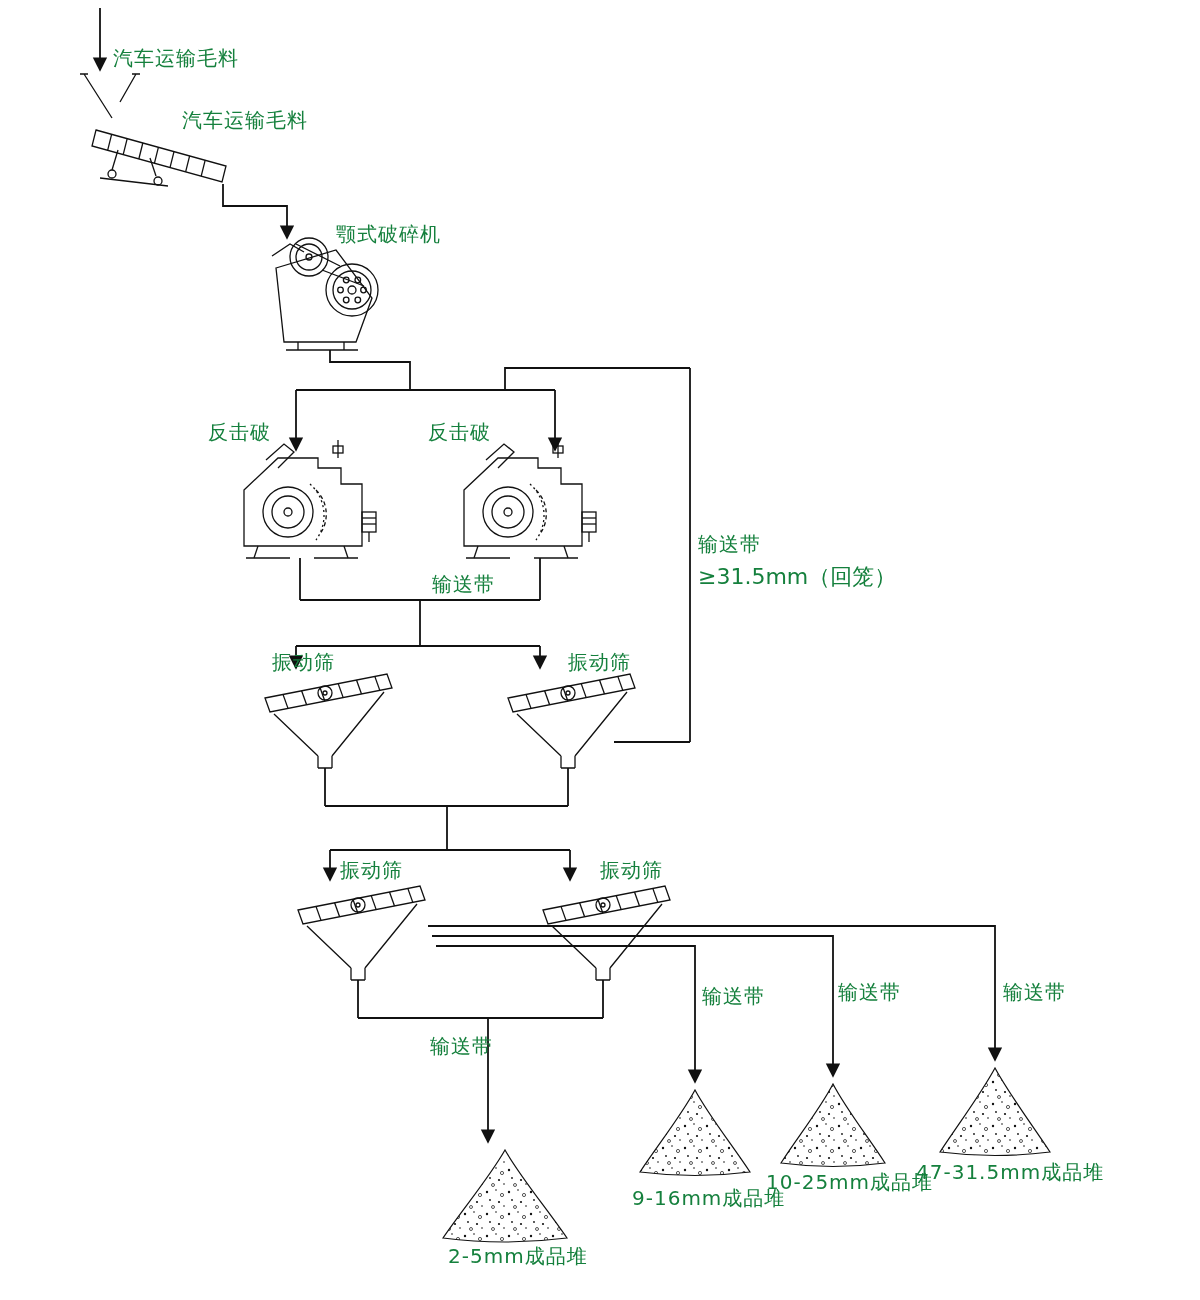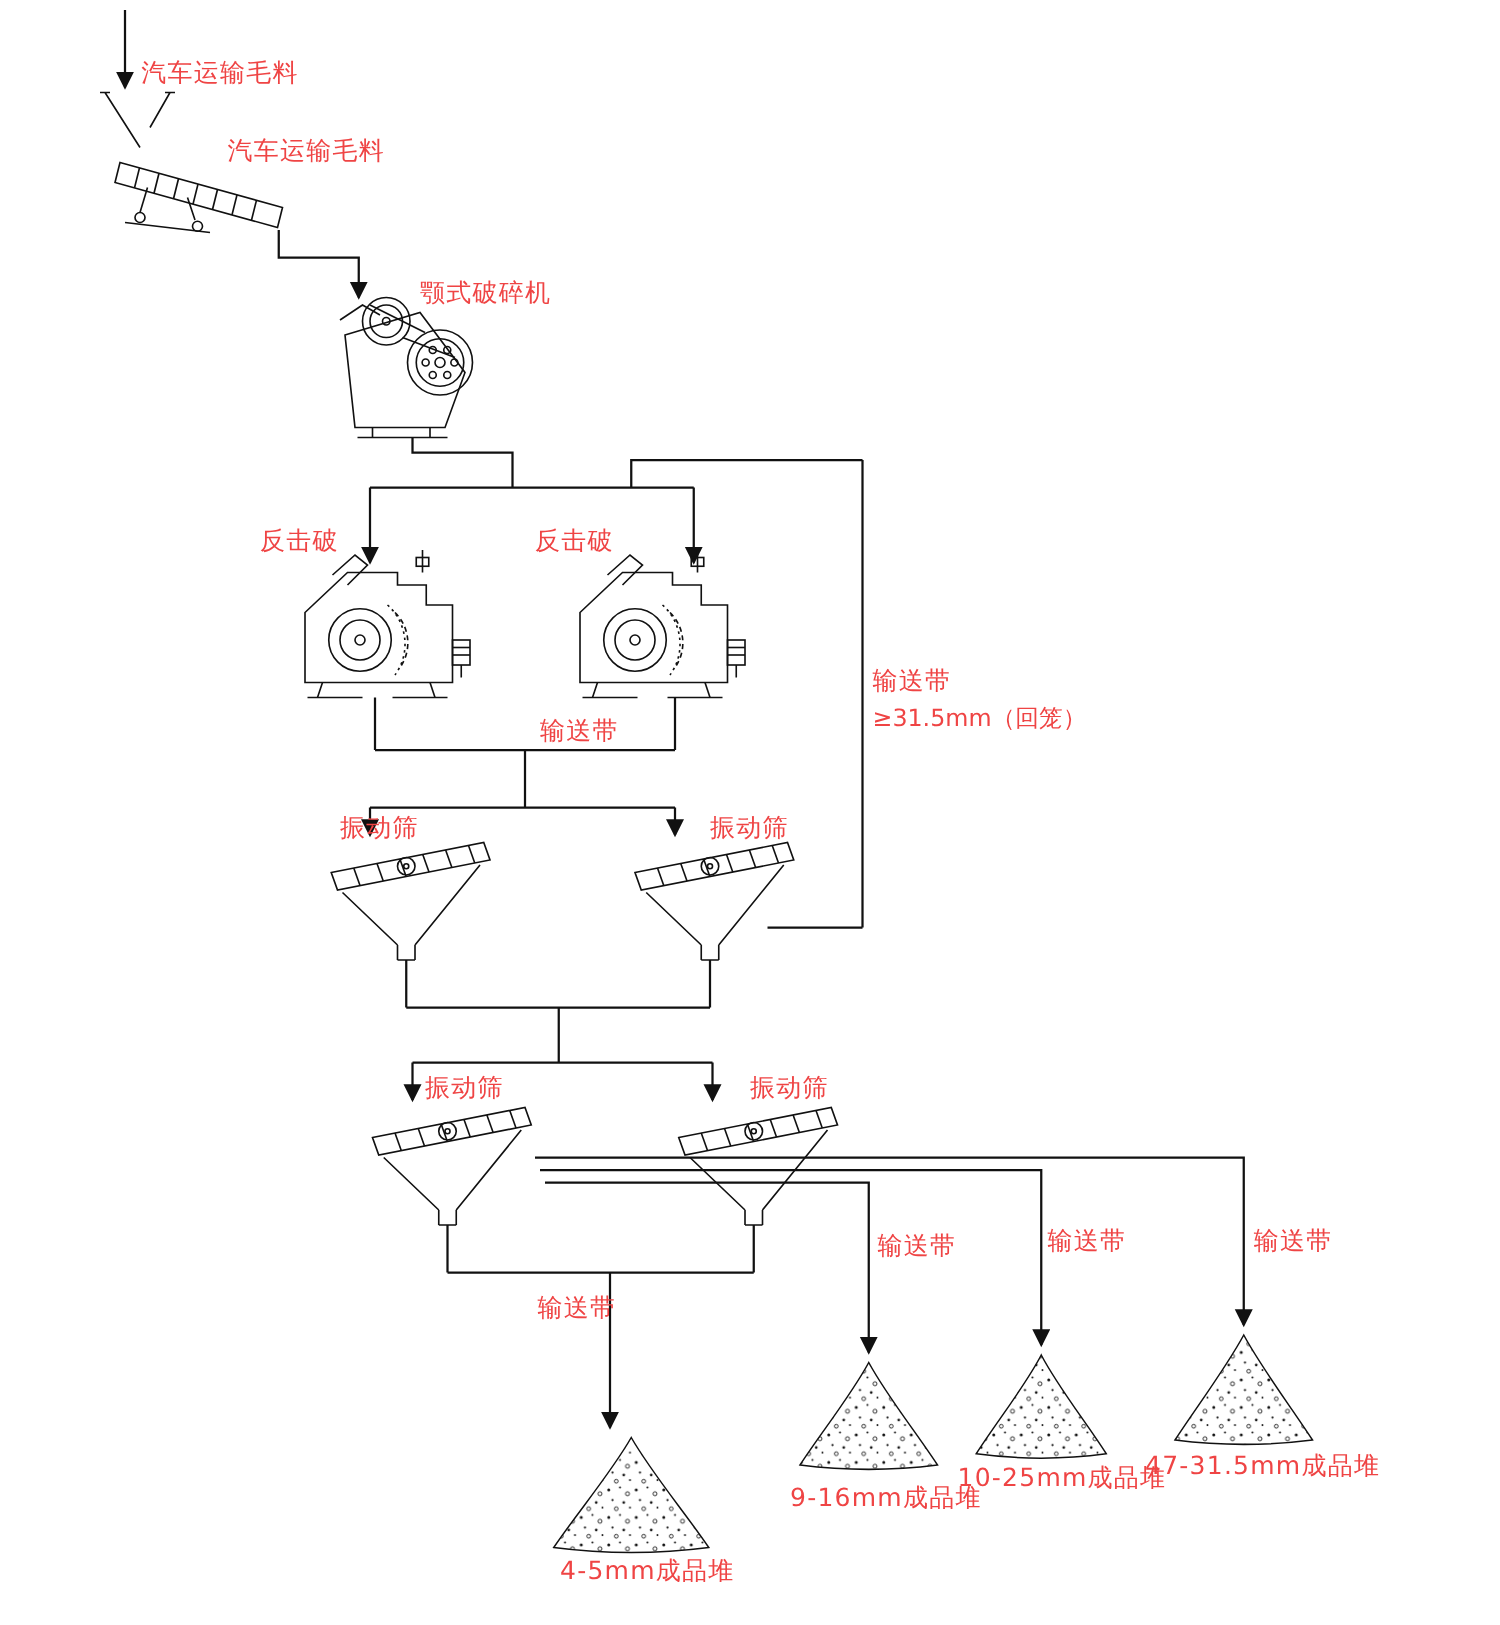--- a/index.html
+++ b/index.html
@@ -11,23 +11,23 @@
     color:#111;
     overflow:hidden;
   }
   #diagram-svg{position:absolute;left:0;top:0;}
   .lbl{
     position:absolute;
     font-size:20px;
     line-height:1.2;
     letter-spacing:1px;
     white-space:nowrap;
-    color:#ef4444;
+    color:#15803d;
   }
-  .lbl.small{font-size:19px;letter-spacing:0;}
+  .lbl.small{font-size:22px;letter-spacing:0;}
 </style>
 </head>
 <body>
 
 <div id="stage">
 
   <svg id="diagram-svg" width="1200" height="1300" viewBox="0 0 1200 1300">
     <defs>
       <marker id="arrow" markerWidth="9" markerHeight="9" refX="7" refY="4" orient="auto">
         <path d="M0,0 L8,4 L0,8 Z" fill="#111"></path>
@@ -174,18 +174,18 @@
   <div class="lbl" style="left:698px;top:532px">输送带</div>
   <div class="lbl small" style="left:698px;top:564px">≥31.5mm（回笼）</div>
   <div class="lbl" style="left:272px;top:650px">振动筛</div>
   <div class="lbl" style="left:568px;top:650px">振动筛</div>
   <div class="lbl" style="left:340px;top:858px">振动筛</div>
   <div class="lbl" style="left:600px;top:858px">振动筛</div>
   <div class="lbl" style="left:430px;top:1034px">输送带</div>
   <div class="lbl" style="left:702px;top:984px">输送带</div>
   <div class="lbl" style="left:838px;top:980px">输送带</div>
   <div class="lbl" style="left:1003px;top:980px">输送带</div>
-  <div class="lbl" style="left:448px;top:1244px">4-5mm成品堆</div>
+  <div class="lbl" style="left:448px;top:1244px">2-5mm成品堆</div>
   <div class="lbl" style="left:632px;top:1186px">9-16mm成品堆</div>
   <div class="lbl" style="left:766px;top:1170px">10-25mm成品堆</div>
   <div class="lbl" style="left:916px;top:1160px">47-31.5mm成品堆</div>
 
 </div>
 
 </body></html>

